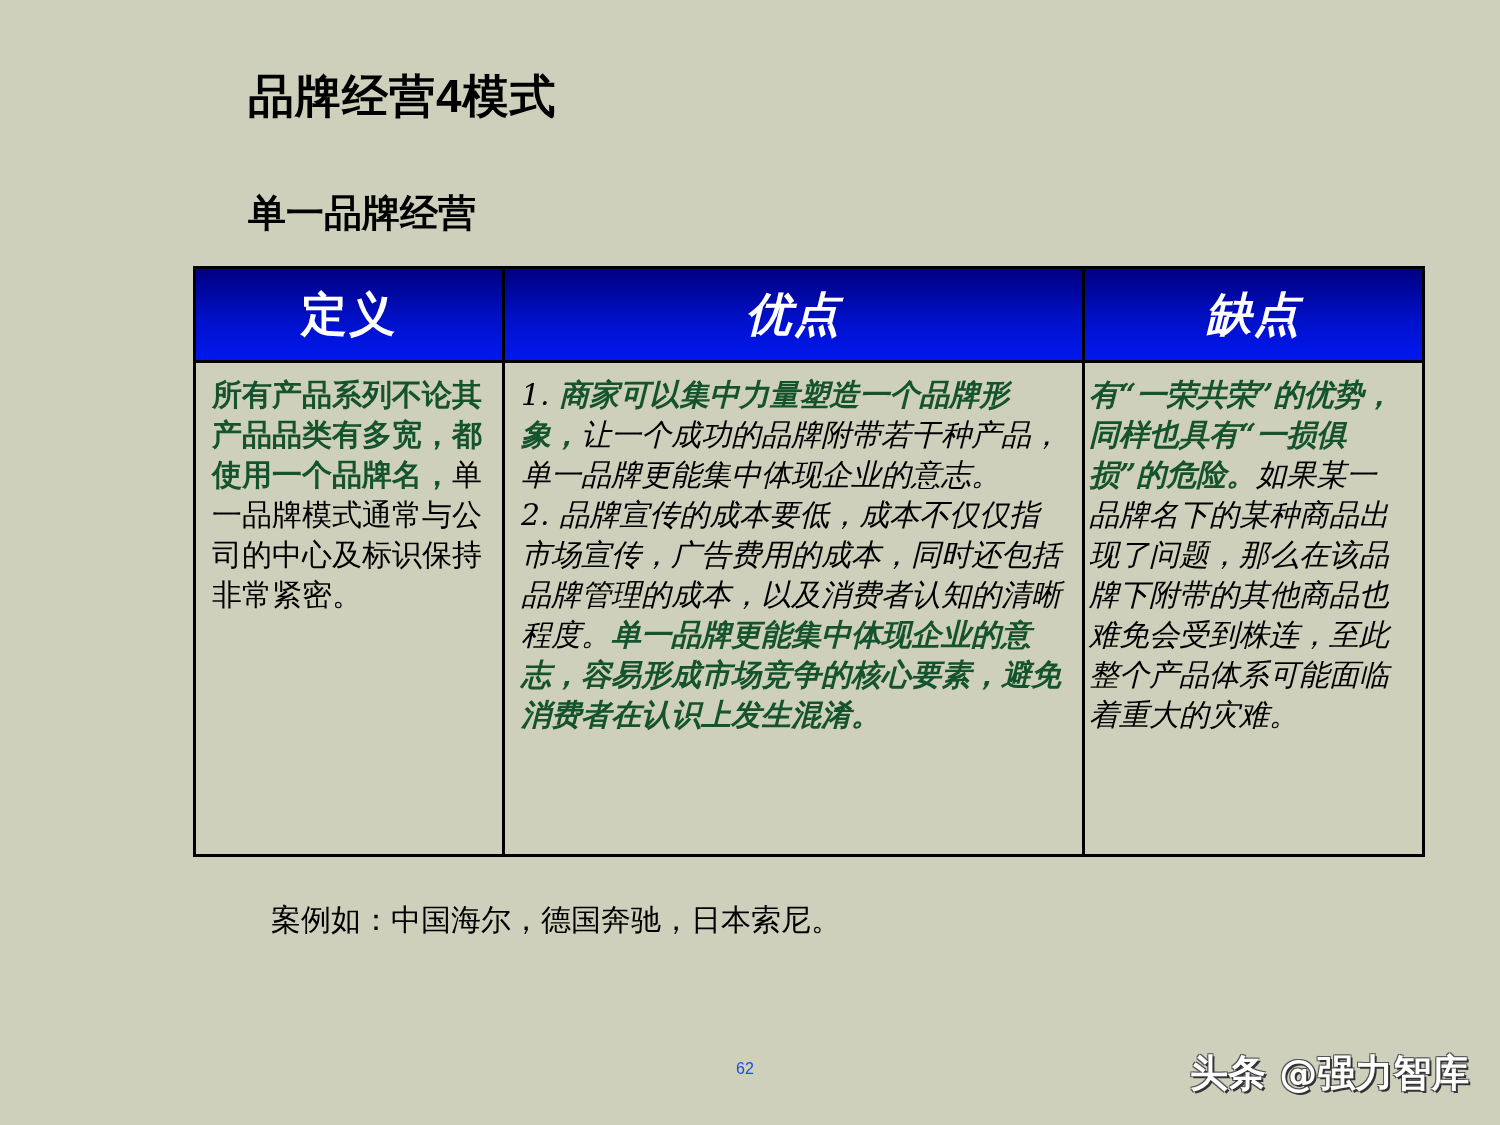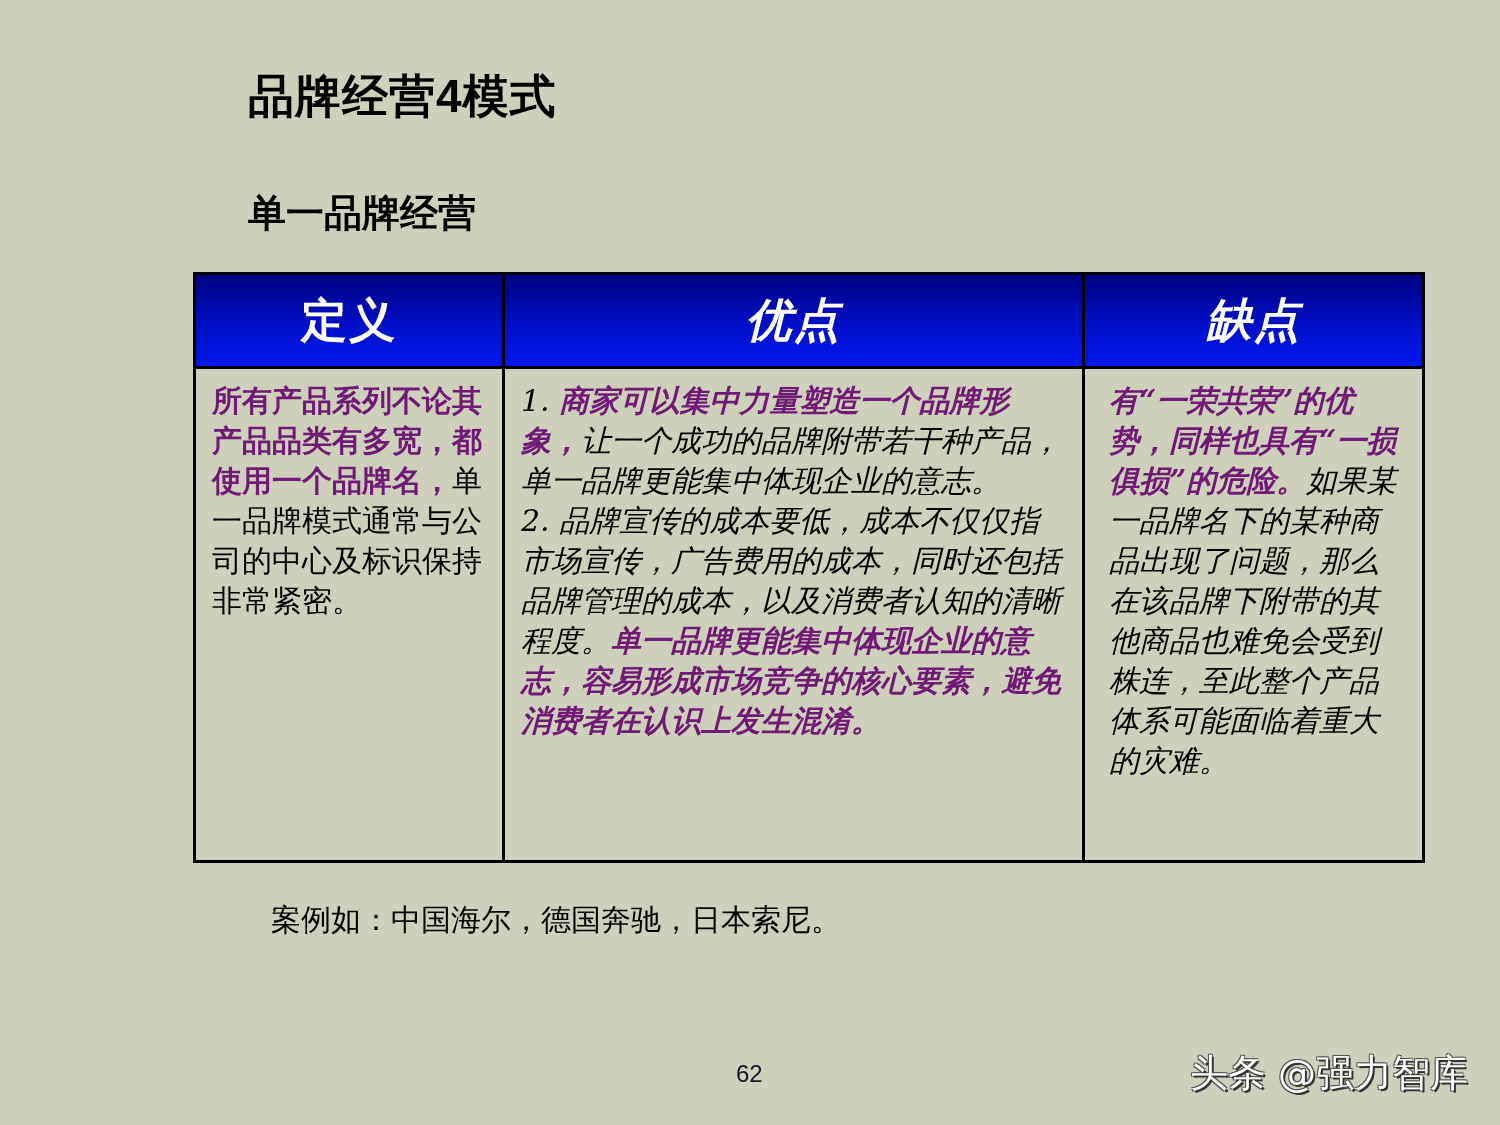--- a/index.html
+++ b/index.html
@@ -36,21 +36,20 @@
       position: absolute;
       left: 193px;
       top: 266px;
       width: 1232px;
       height: 591px;
       border: 3px solid #000;
       box-sizing: border-box;
       display: grid;
       grid-template-columns: 306px 580px 1fr;
       grid-template-rows: 94px 1fr;
-      margin-top: 6px;
     }
     .th {
       background: linear-gradient(to bottom, #000080 0%, #0010c8 55%, #0018f0 100%);
       color: #fff;
       font-size: 46px;
       font-weight: bold;
       display: flex;
       align-items: center;
       justify-content: center;
       border-bottom: 3px solid #000;
@@ -62,48 +61,48 @@
       font-style: italic;
     }
     .td {
       padding: 12px 0 0 16px;
       font-size: 30px;
       line-height: 40px;
       font-family: "DejaVu Serif", serif;
       box-sizing: border-box;
     }
     .td.col2 { padding-left: 16px; padding-right: 18px; }
-    .td.col3 { padding-left: 24px; padding-right: 18px; }
+    .td.col3 { padding-left: 4px; padding-right: 18px; }
     .red {
-      color: #701a75;
+      color: #14532d;
       font-weight: bold;
     }
     .black { color: #000; }
     .examples {
       position: absolute;
       left: 235px;
       top: 900px;
       font-size: 30px;
       font-family: "DejaVu Serif", serif;
       margin-left: 36px;
     }
     .page-num {
       position: absolute;
       left: 736px;
       top: 1060px;
-      font-size: 24px;
-      color: #0f172a;
+      font-size: 16px;
+      color: #1d4ed8;
       font-family: "Liberation Sans", sans-serif;
     }
     .watermark {
       position: absolute;
       left: 1190px;
       top: 1048px;
       font-size: 38px;
-      font-weight: normal;
+      font-weight: bold;
       color: #fff;
       font-family: "DejaVu Sans", sans-serif;
       text-shadow: 2px 2px 0 #333, -1px -1px 0 #555, 1px -1px 0 #555, -1px 1px 0 #555;
     }
   </style>
 </head>
 <body>
 
 <div class="title">品牌经营4模式</div>
 <div class="subtitle">单一品牌经营</div>

